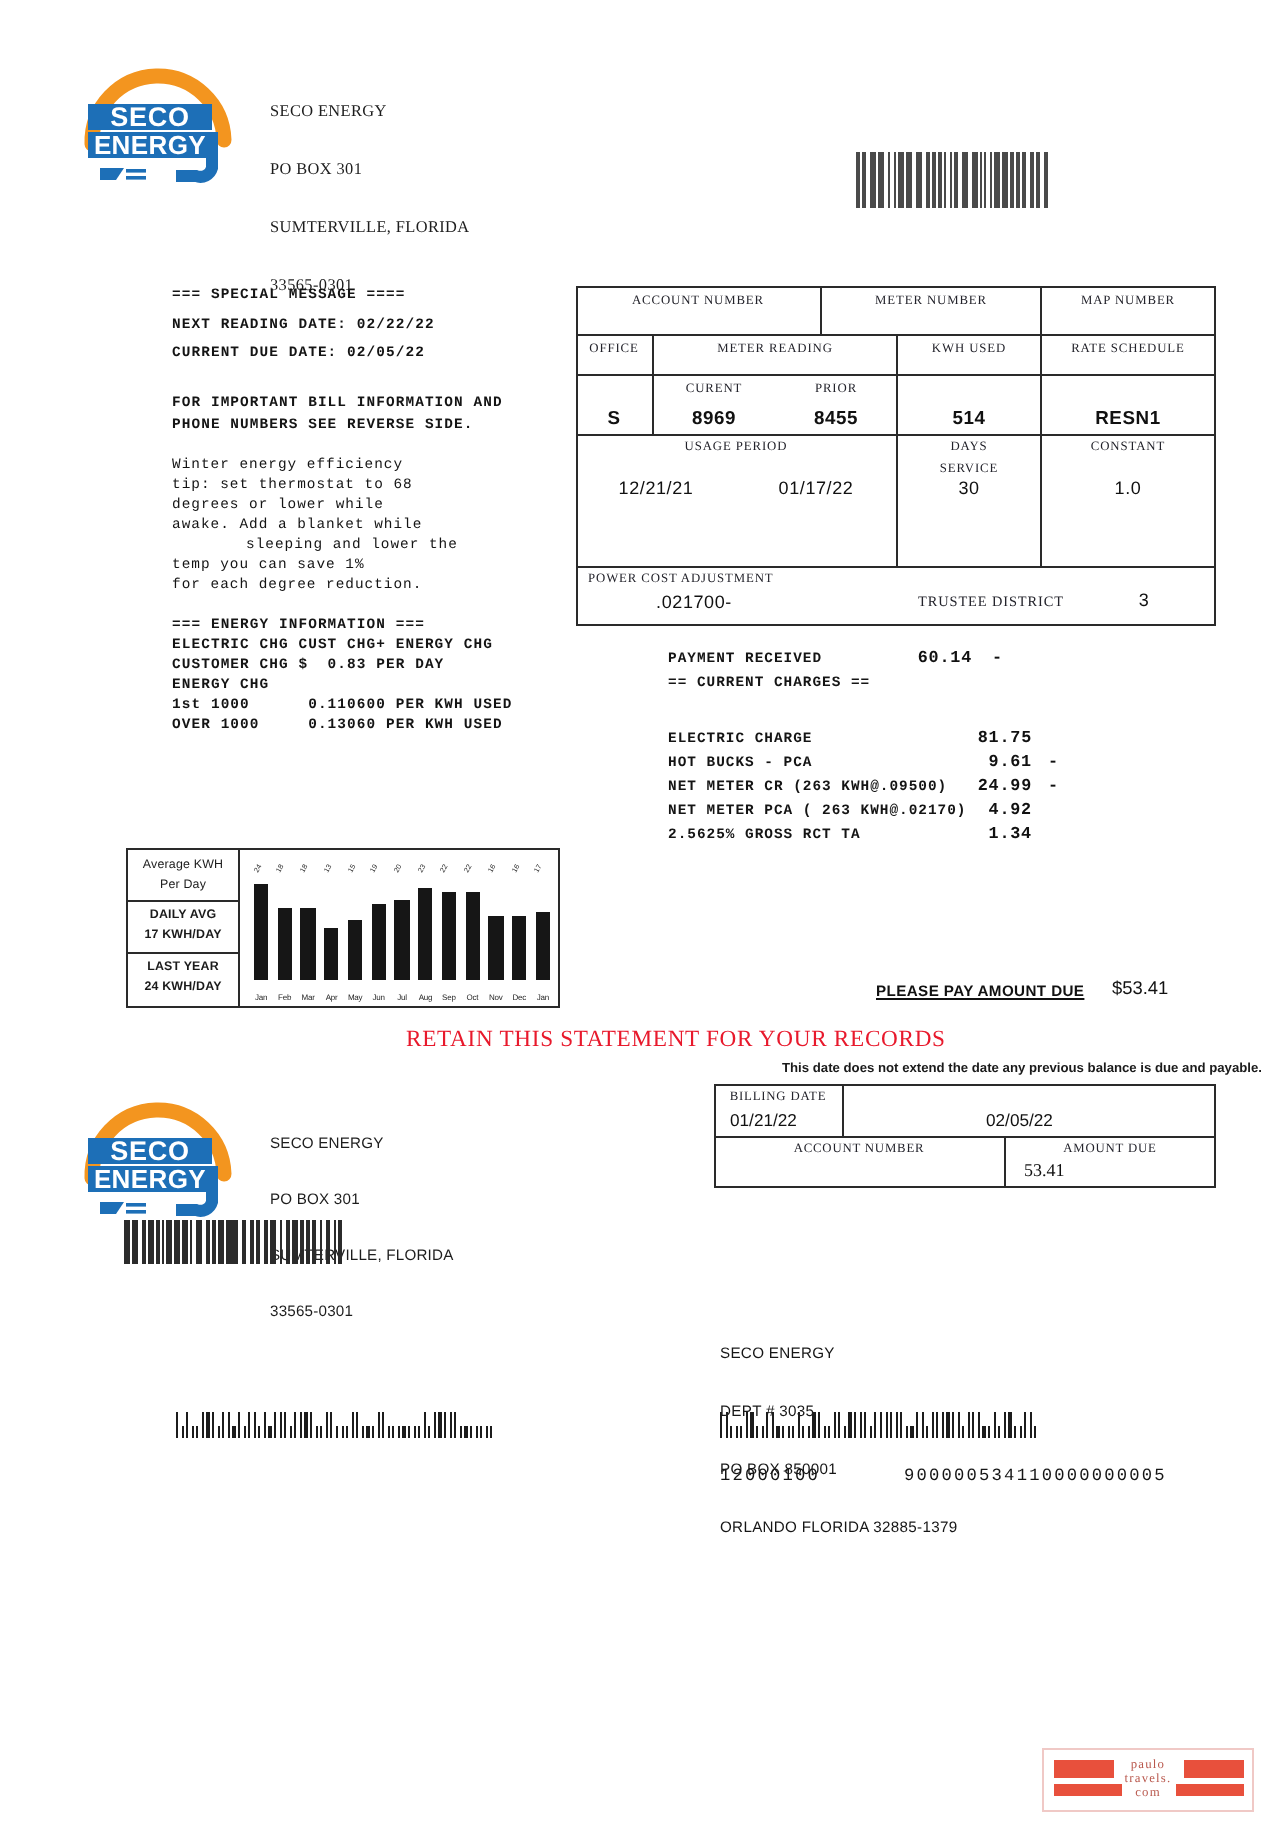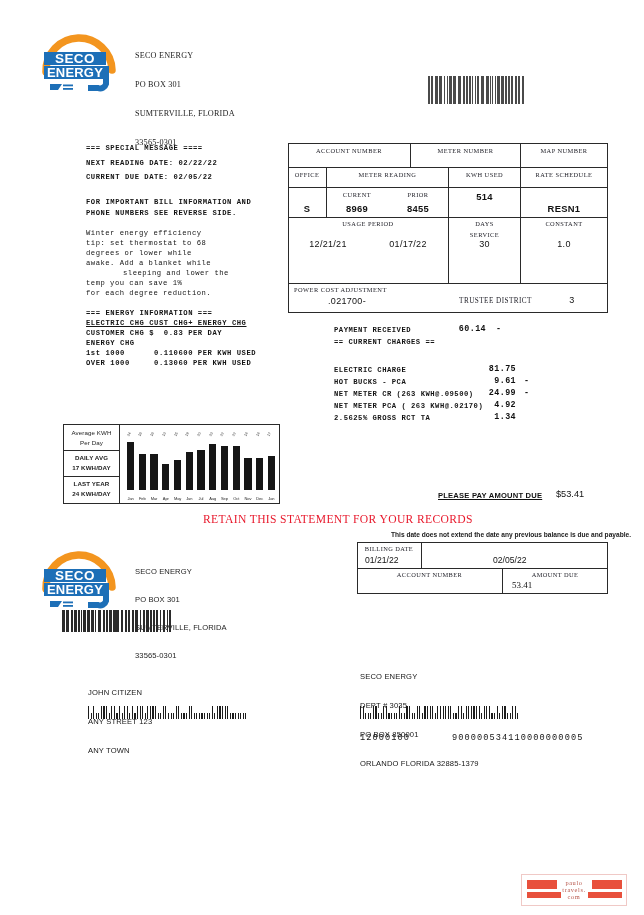--- a/index.html
+++ b/index.html
@@ -364,21 +364,21 @@
 
   <div class="mono light" style="left:86px; top:228px;">Winter energy efficiency</div>
   <div class="mono light" style="left:86px; top:238px;">tip: set thermostat to 68</div>
   <div class="mono light" style="left:86px; top:248px;">degrees or lower while</div>
   <div class="mono light" style="left:86px; top:258px;">awake. Add a blanket while</div>
   <div class="mono light" style="left:86px; top:268px;margin-left:37px;">sleeping and lower the</div>
   <div class="mono light" style="left:86px; top:278px;">temp you can save 1%</div>
   <div class="mono light" style="left:86px; top:288px;">for each degree reduction.</div>
 
   <div class="mono" style="left:86px; top:308px;">=== ENERGY INFORMATION ===</div>
-  <div class="mono" style="left:86px; top:318px;text-decoration:underline;">ELECTRIC CHG CUST CHG+ ENERGY CHG</div>
+  <div class="mono" style="left:86px; top:318px;">ELECTRIC CHG CUST CHG+ ENERGY CHG</div>
   <div class="mono" style="left:86px; top:328px;">CUSTOMER CHG $  0.83 PER DAY</div>
   <div class="mono" style="left:86px; top:338px;">ENERGY CHG</div>
   <div class="mono" style="left:86px; top:348px;">1st 1000      0.110600 PER KWH USED</div>
   <div class="mono" style="left:86px; top:358px;">OVER 1000     0.13060 PER KWH USED</div>
 
   <div class="grid" style="left:288px; top:143px; width:320px; height:170px;">
 
     <div class="ln lnh" style="left:0; top:0; width:320px;"></div>
     <div class="ln lnh" style="left:0; top:24px; width:320px;"></div>
     <div class="ln lnh" style="left:0; top:44px; width:320px;"></div>
@@ -408,21 +408,21 @@
     <div class="cellhdr" style="left:39px; top:28px; width:121px;">METER READING</div>
     <div class="cellhdr" style="left:161px; top:28px; width:71px;">KWH USED</div>
     <div class="cellhdr" style="left:233px; top:28px; width:86px;">RATE SCHEDULE</div>
 
     <div class="cellhdr" style="left:39px; top:48px; width:60px;">CURENT</div>
     <div class="cellhdr" style="left:100px; top:48px; width:60px;">PRIOR</div>
 
     <div class="cellval b" style="left:0; top:60px; width:38px;">S</div>
     <div class="cellval b" style="left:39px; top:60px; width:60px;">8969</div>
     <div class="cellval b" style="left:100px; top:60px; width:60px;">8455</div>
-    <div class="cellval b" style="left:161px; top:48px; width:71px;">514</div>
+    <div class="cellval b" style="left:161px; top:60px; width:71px;">514</div>
     <div class="cellval b" style="left:233px; top:60px; width:86px;">RESN1</div>
 
     <div class="cellhdr" style="left:0; top:77px; width:160px;">USAGE PERIOD</div>
     <div class="cellhdr" style="left:161px; top:77px; width:71px;">DAYS</div>
     <div class="cellhdr" style="left:161px; top:88px; width:71px;">SERVICE</div>
     <div class="cellhdr" style="left:233px; top:77px; width:86px;">CONSTANT</div>
 
     <div class="cellval" style="left:4px; top:96px; width:72px;">12/21/21</div>
     <div class="cellval" style="left:84px; top:96px; width:72px;">01/17/22</div>
     <div class="cellval" style="left:161px; top:96px; width:71px;">30</div>
@@ -602,25 +602,20 @@
     <div class="stub-hdr" style="left:0; top:3px; width:64px;">BILLING DATE</div>
     <div class="stub-val" style="left:8px; top:13px;">01/21/22</div>
     <div class="stub-val" style="left:136px; top:13px;">02/05/22</div>
 
     <div class="stub-hdr" style="left:0; top:29px; width:145px;">ACCOUNT NUMBER</div>
     <div class="stub-hdr" style="left:146px; top:29px; width:104px;">AMOUNT DUE</div>
     <div class="stub-val serif" style="left:155px; top:38px;">53.41</div>
     <div class="stub-val serif" style="left:10px; top:38px;"></div>
   </div>
 
-  <div class="custaddr" style="left:88px; top:669px;">
-    <div>JOHN CITIZEN</div>
-    <div>ANY STREET 123</div>
-    <div>ANY TOWN</div>
-  </div>
 
   <div class="custaddr" style="left:360px; top:653px;">
     <div>SECO ENERGY</div>
     <div>DEPT # 3035</div>
     <div>PO BOX 850001</div>
     <div>ORLANDO FLORIDA 32885-1379</div>
   </div>
 
   <div class="postnet" id="pn-left" style="left:88px; top:706px; height:13px;">
       <b style="height:13px"></b>

